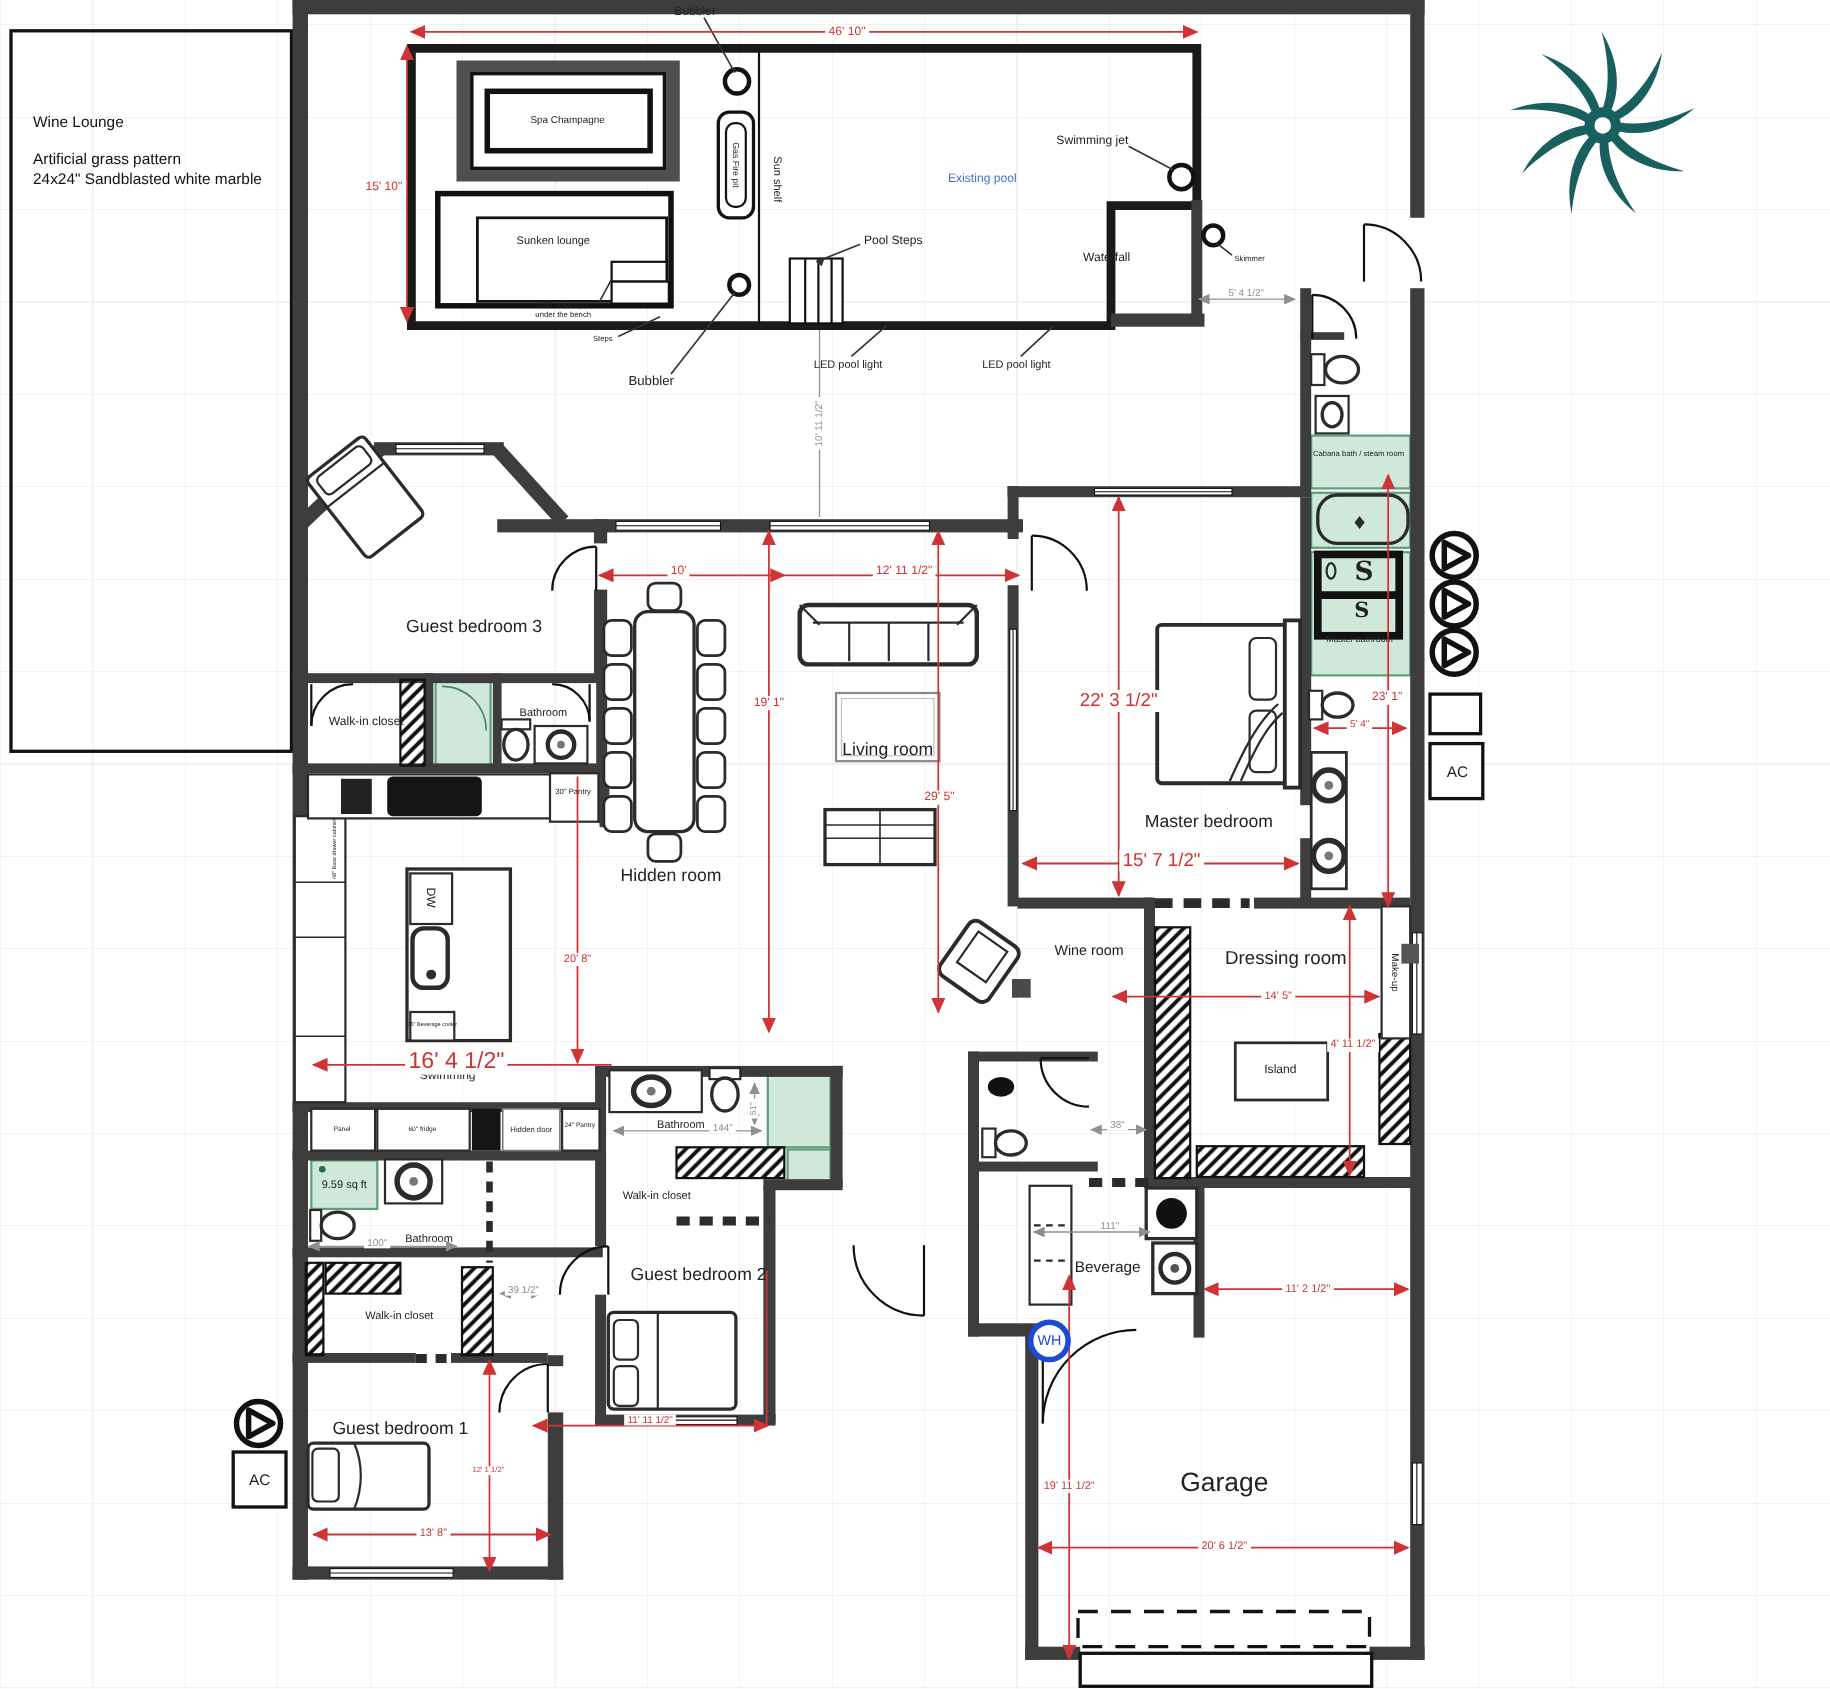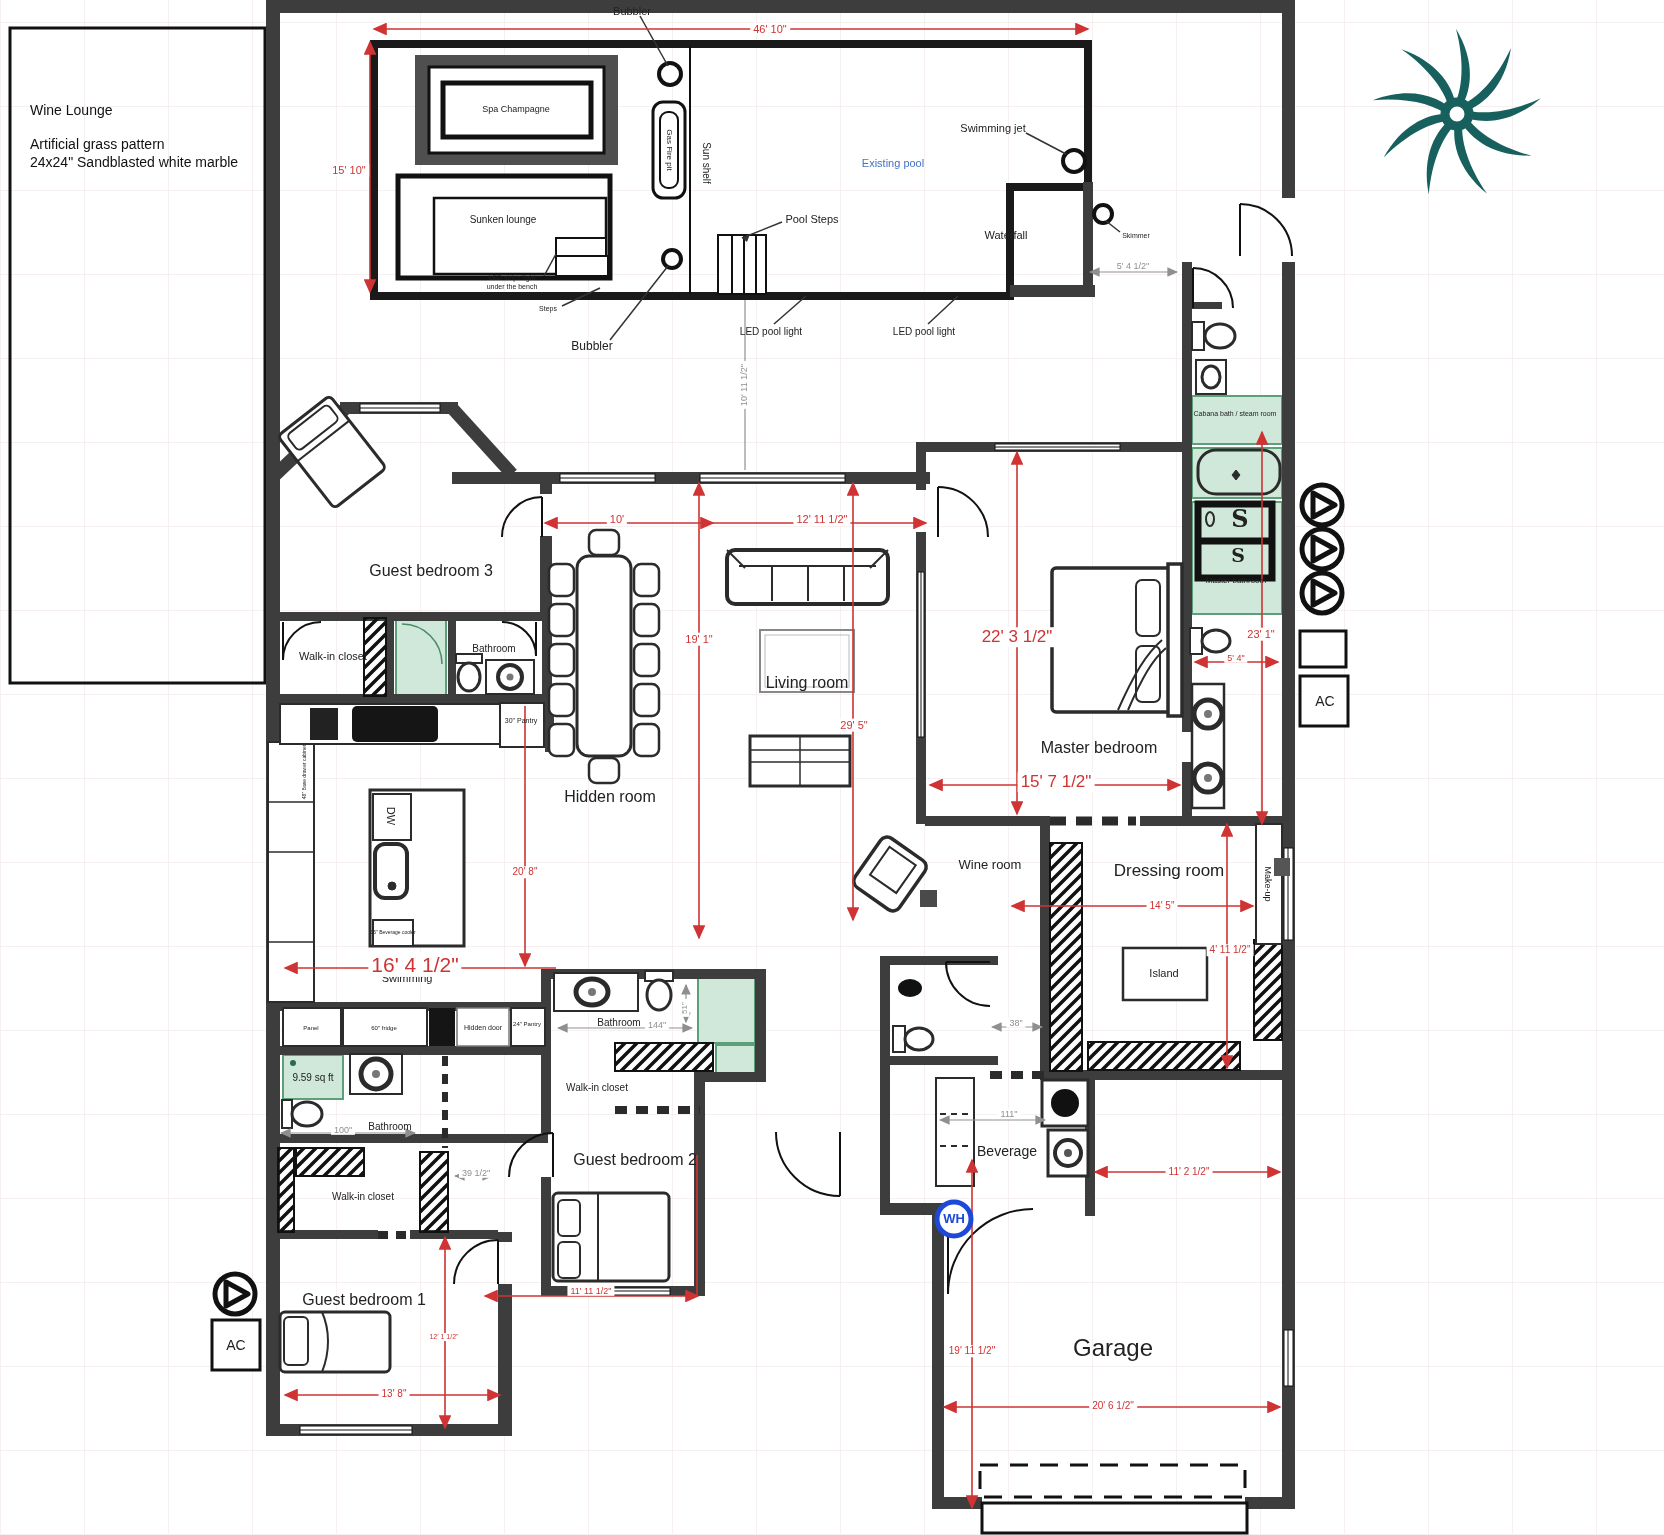--- a/index.html
+++ b/index.html
@@ -8,21 +8,21 @@
     background-image:
       repeating-linear-gradient(0deg,#f7f0f0 0px,#f7f0f0 1px,transparent 1px,transparent 84px),
       repeating-linear-gradient(90deg,#f7f0f0 0px,#f7f0f0 1px,transparent 1px,transparent 84px);
     background-color:#ffffff;}
   .plan svg{position:absolute;left:0;top:0;}
   .lbl{position:absolute;transform:translate(-50%,-50%);white-space:nowrap;color:#222;line-height:1.15;text-align:center;}
   .la{position:absolute;white-space:nowrap;color:#111;}
   .t5{font-size:5px}.t6{font-size:6px}.t7{font-size:7px}.t8{font-size:8px}.t9{font-size:9px}
   .t10{font-size:10px}.t11{font-size:11px}.t12{font-size:12px}.t13{font-size:13px}
   .t14{font-size:14px}.t16{font-size:16px}.t17{font-size:17px}.t21{font-size:21px}.t27{font-size:24px}
-  .red{color:#cf3333}.gry{color:#8f8f8f}.blue{color:#4472c4}.whb{color:#1d49d8;font-weight:bold}
+  .red{color:#cf3333}.gry{color:#8f8f8f}.blue{color:#4472c4}.whb{color:#1d49d8;font-weight:normal}
   .wbg{background:#fff;padding:0 3px}
   .rot90{transform:translate(-50%,-50%) rotate(90deg)}
   .rotm90{transform:translate(-50%,-50%) rotate(-90deg)}
   .serif{font-family:"DejaVu Serif",serif;font-weight:bold}
 </style>
 </head>
 <body>
 
 <div class="plan">
 

